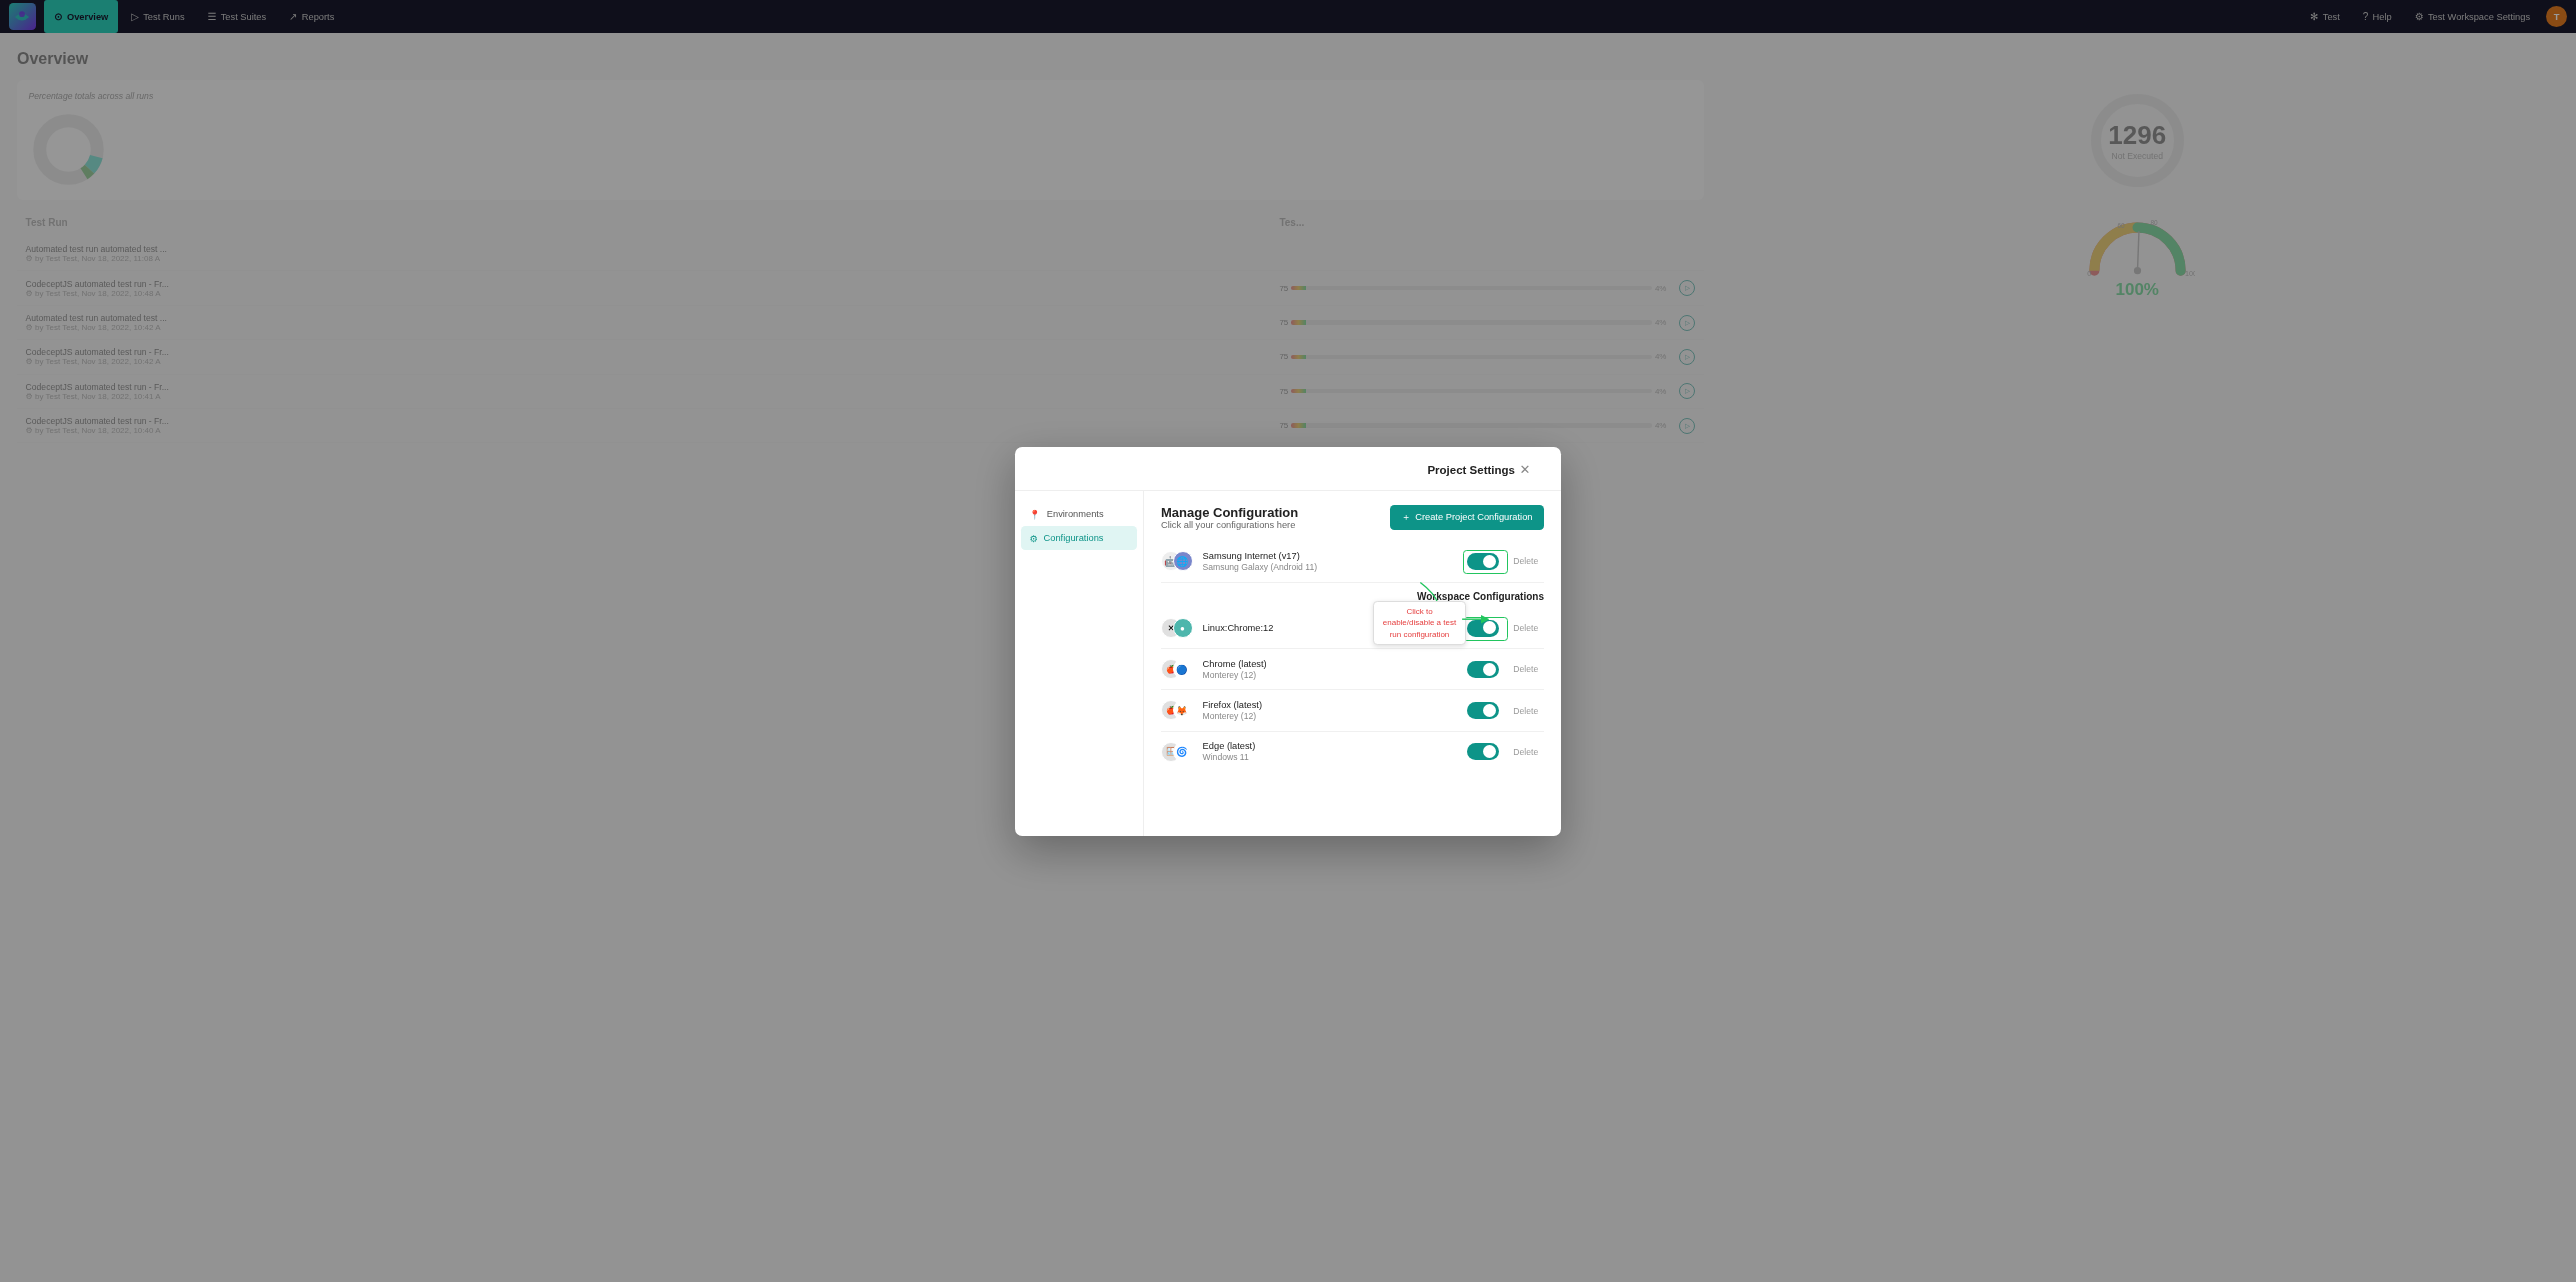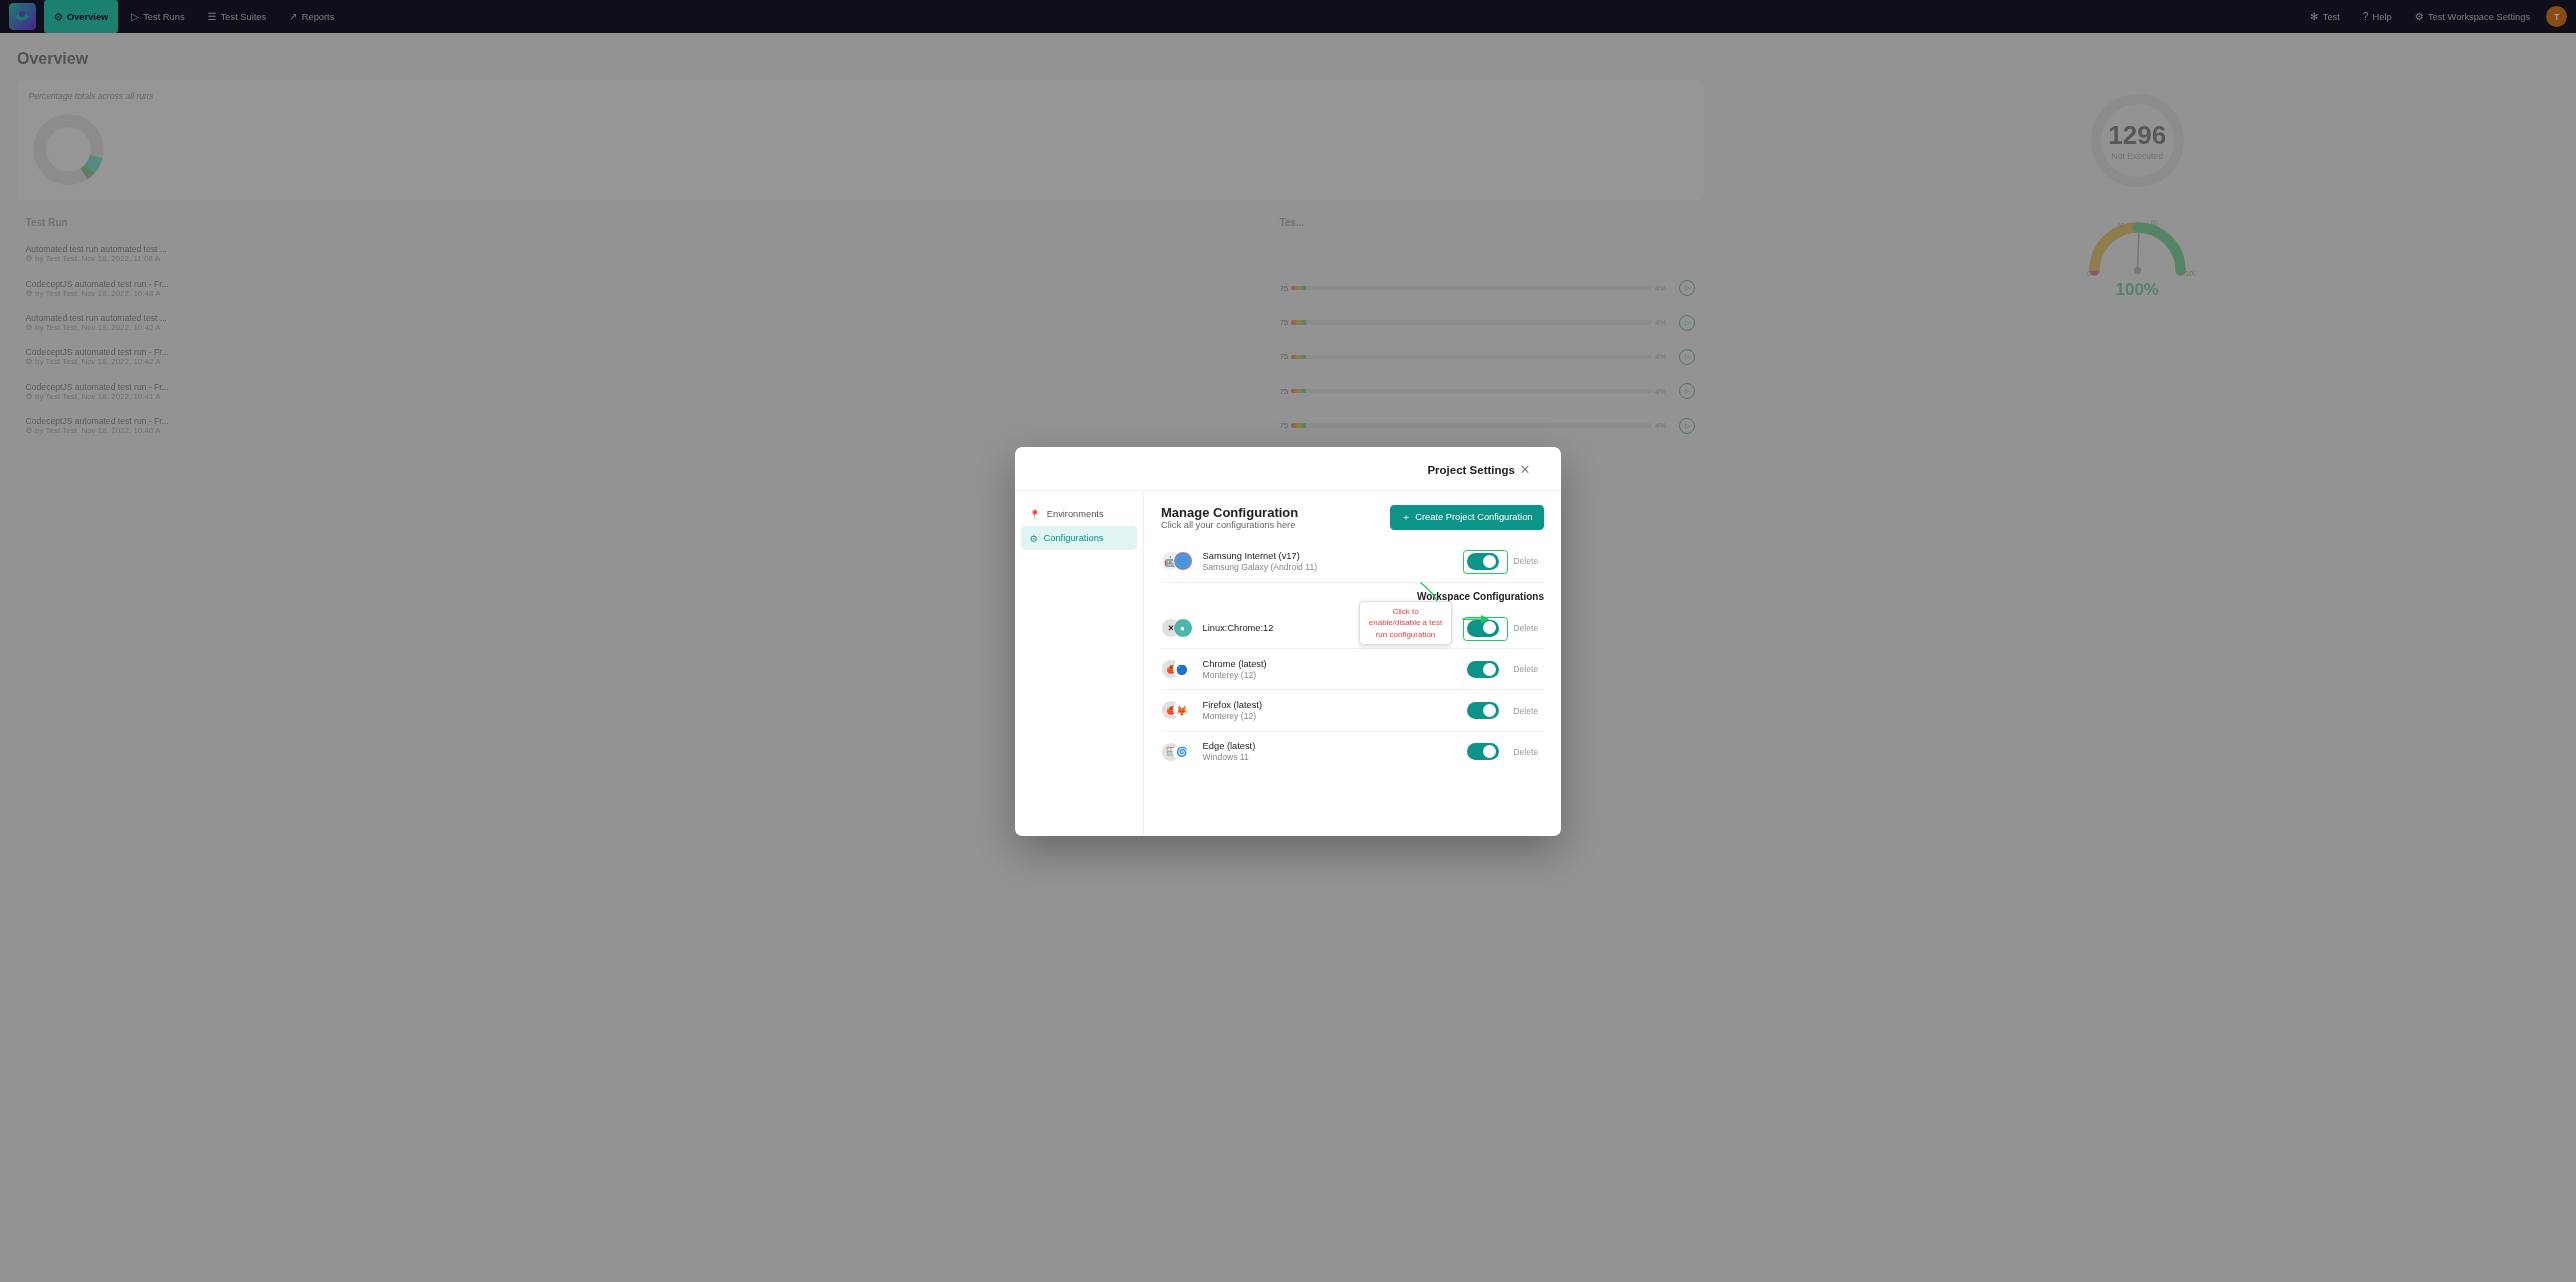--- a/index.html
+++ b/index.html
@@ -385,21 +385,21 @@
 
         <div class="config-item" style="position:relative;">
           <div class="config-icons">
             <div class="icon-circle back" style="background:#e0e0e0; font-size:8.6px;">✕</div>
             <div class="icon-circle front" style="background:#4db6ac; color:white; font-size:8px;">●</div>
           </div>
           <div class="config-info">
             <div class="config-name">Linux:Chrome:12</div>
           </div>
 
-          <div style="position:absolute; right:92px; top:-7.2px; background:white; border:0.7px solid #ddd; border-radius:4.3px; padding:4.3px 7.2px; font-size:8px; color:#e53e3e; max-width:93px; text-align:center; box-shadow: 0 1.4px 5.8px rgba(0,0,0,0.12); z-index:20; line-height:1.4;">
+          <div style="position:absolute; right:78px; top:-7.2px; background:white; border:0.7px solid #ddd; border-radius:4.3px; padding:4.3px 7.2px; font-size:8px; color:#e53e3e; max-width:93px; text-align:center; box-shadow: 0 1.4px 5.8px rgba(0,0,0,0.12); z-index:20; line-height:1.4;">
             <span>Click to enable/disable a test run configuration</span>
           </div>
 
           <div style="position:absolute; right:53px; top:4.3px; z-index:20; pointer-events:none;">
             <svg width="29" height="14.4" viewBox="0 0 40 20">
               <defs>
                 <marker id="arr3" markerWidth="6" markerHeight="6" refX="3" refY="3" orient="auto">
                   <path d="M0,0 L6,3 L0,6 Z" fill="#22c55e"></path>
                 </marker>
               </defs>

